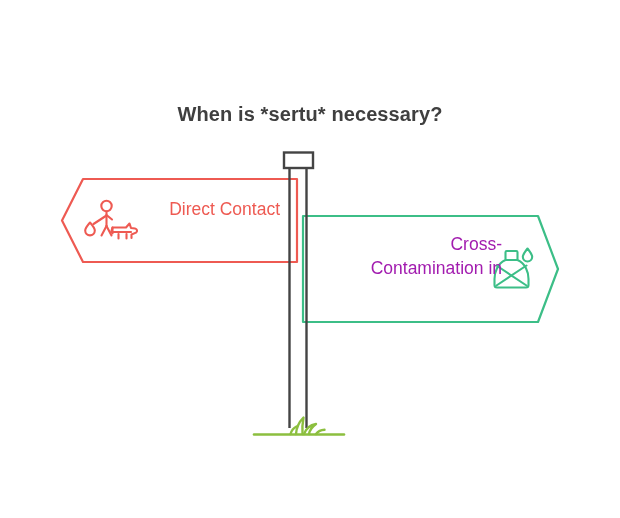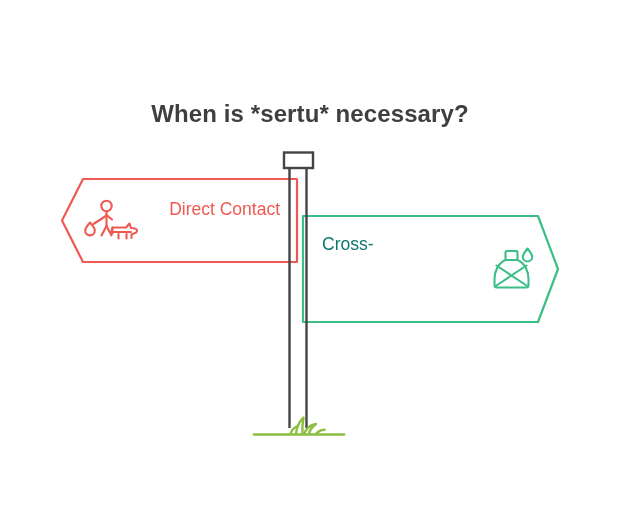--- a/index.html
+++ b/index.html
@@ -17,21 +17,21 @@
     position: relative;
     width: 620px;
     height: 518px;
   }
   #title {
     position: absolute;
     left: 0;
     top: 99px;
     width: 620px;
     text-align: center;
-    font-size: 24px;
+    font-size: 20px;
     font-weight: bold;
     color: #3f3f3f;
     letter-spacing: 0.1px;
     line-height: 30px;
   }
   .scene-svg {
     position: absolute;
     left: 0;
     top: 0;
   }
@@ -45,22 +45,22 @@
     left: 106px;
     top: 197px;
     width: 174px;
     text-align: right;
     color: #ee5a52;
   }
   #right-sign-text {
     left: 322px;
     top: 232px;
     width: 180px;
-    text-align: left;
-    color: #0f766e;
+    text-align: right;
+    color: #a21caf;
   }
 </style>
 </head>
 <body>
 
 <div id="canvas">
 
   <div id="title">When is *sertu* necessary?</div>
 
   <svg class="scene-svg" width="620" height="518" viewBox="0 0 620 518">
@@ -127,15 +127,16 @@
       <path d="M316 434 C318 431.5 321 430 324.5 429.8"></path>
     </g>
   </svg>
 
   <div class="sign-text" id="left-sign-text">
     <div>Direct Contact</div>
   </div>
 
   <div class="sign-text" id="right-sign-text">
     <div>Cross-</div>
+    <div>Contamination in</div>
   </div>
 
 </div>
 
 </body></html>

